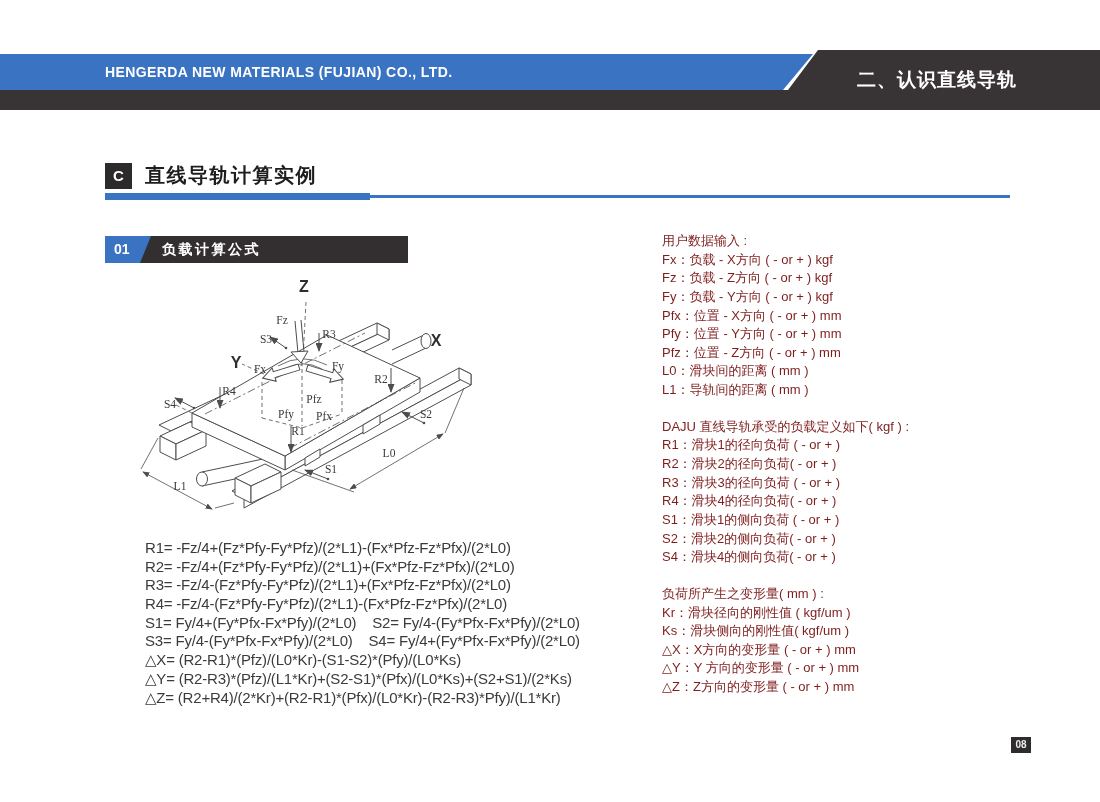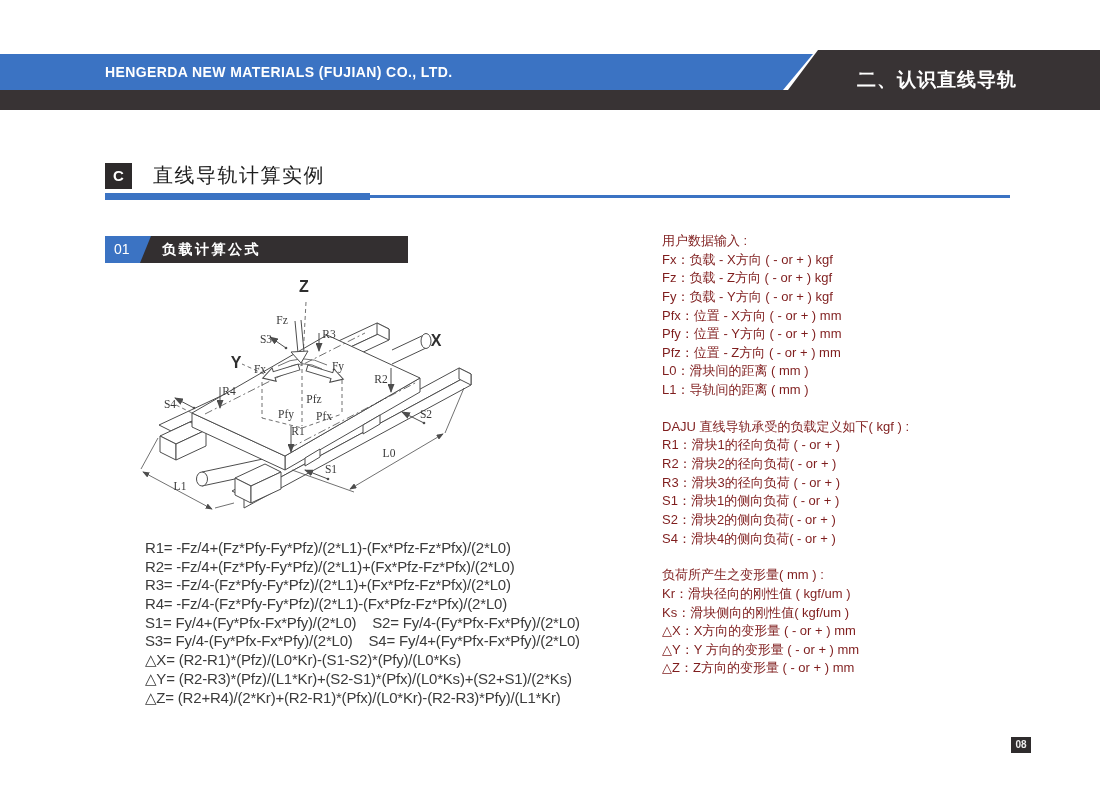--- a/index.html
+++ b/index.html
@@ -13,30 +13,30 @@
   .hdr-blue{left:0;top:54px;width:816px;height:36px;background:#3b73c3;
             clip-path:polygon(0 0,813px 0,783px 36px,0 36px);}
   .company{left:105px;top:54px;height:36px;line-height:36px;color:#fff;
            font-size:14px;font-weight:bold;letter-spacing:.4px;}
   .chapter{top:67px;right:83px;color:#fff;font-size:19px;font-weight:bold;letter-spacing:1px;}
 
   
   .sec{left:105px;top:162px;display:flex;align-items:center;gap:13px;}
   .sec-badge{width:27px;height:26px;background:#2d2a2b;color:#fff;font-size:15px;font-weight:bold;
              display:flex;align-items:center;justify-content:center;}
-  .sec-title{font-size:20px;font-weight:normal;color:#1d1d1d;letter-spacing:1.5px;margin-left:8px;}
+  .sec-title{font-size:20px;font-weight:bold;color:#1d1d1d;letter-spacing:1.5px;}
   .sec-rule{left:105px;top:193px;width:905px;height:7px;}
   .sec-rule-thin{position:absolute;left:0;top:2px;width:100%;height:3px;background:#3b73c3;}
   .sec-rule-thick{position:absolute;left:0;top:0;width:265px;height:7px;background:#3b73c3;}
 
   
   .sub{left:105px;top:236px;width:303px;height:27px;background:#332f30;}
   .sub-num-bg{position:absolute;left:0;top:0;width:46px;height:27px;background:#3b73c3;
               clip-path:polygon(0 0,46px 0,35px 27px,0 27px);}
-  .sub-num{position:absolute;left:9px;top:0;line-height:27px;color:#fff;font-weight:normal;font-size:14px;}
+  .sub-num{position:absolute;left:9px;top:0;line-height:27px;color:#fff;font-weight:bold;font-size:14px;}
   .sub-title{position:absolute;left:57px;top:0;line-height:27px;color:#fff;font-weight:bold;
              font-size:14px;letter-spacing:2.5px;}
 
   
   .diagram{left:130px;top:276px;width:360px;height:262px;}
   .dg-line{stroke:#4d4d4d;stroke-width:1;fill:none;}
   .dg-thin{stroke:#4d4d4d;stroke-width:.8;fill:none;}
   .dg-dash{stroke:#4d4d4d;stroke-width:.8;fill:none;stroke-dasharray:4 3;}
   .dg-face{stroke:#4d4d4d;stroke-width:1;fill:#ffffff;}
   .dg-lab{font-family:"Liberation Serif","DejaVu Serif",serif;font-size:11.5px;fill:#3a3a3a;}
@@ -218,20 +218,21 @@
         <div class="rline">Pfy：位置 - Y方向 ( - or + ) mm</div>
         <div class="rline">Pfz：位置 - Z方向 ( - or + ) mm</div>
         <div class="rline">L0：滑块间的距离 ( mm )</div>
         <div class="rline">L1：导轨间的距离 ( mm )</div>
       </div>
     <div class="rblock">
         <div class="rline">DAJU 直线导轨承受的负载定义如下( kgf ) :</div>
         <div class="rline">R1：滑块1的径向负荷 ( - or + )</div>
         <div class="rline">R2：滑块2的径向负荷( - or + )</div>
         <div class="rline">R3：滑块3的径向负荷 ( - or + )</div>
+        <div class="rline">R4：滑块4的径向负荷( - or + )</div>
         <div class="rline">S1：滑块1的侧向负荷 ( - or + )</div>
         <div class="rline">S2：滑块2的侧向负荷( - or + )</div>
         <div class="rline">S4：滑块4的侧向负荷( - or + )</div>
       </div>
     <div class="rblock">
         <div class="rline">负荷所产生之变形量( mm ) :</div>
         <div class="rline">Kr：滑块径向的刚性值 ( kgf/um )</div>
         <div class="rline">Ks：滑块侧向的刚性值( kgf/um )</div>
         <div class="rline">△X：X方向的变形量 ( - or + ) mm</div>
         <div class="rline">△Y：Y 方向的变形量 ( - or + ) mm</div>

